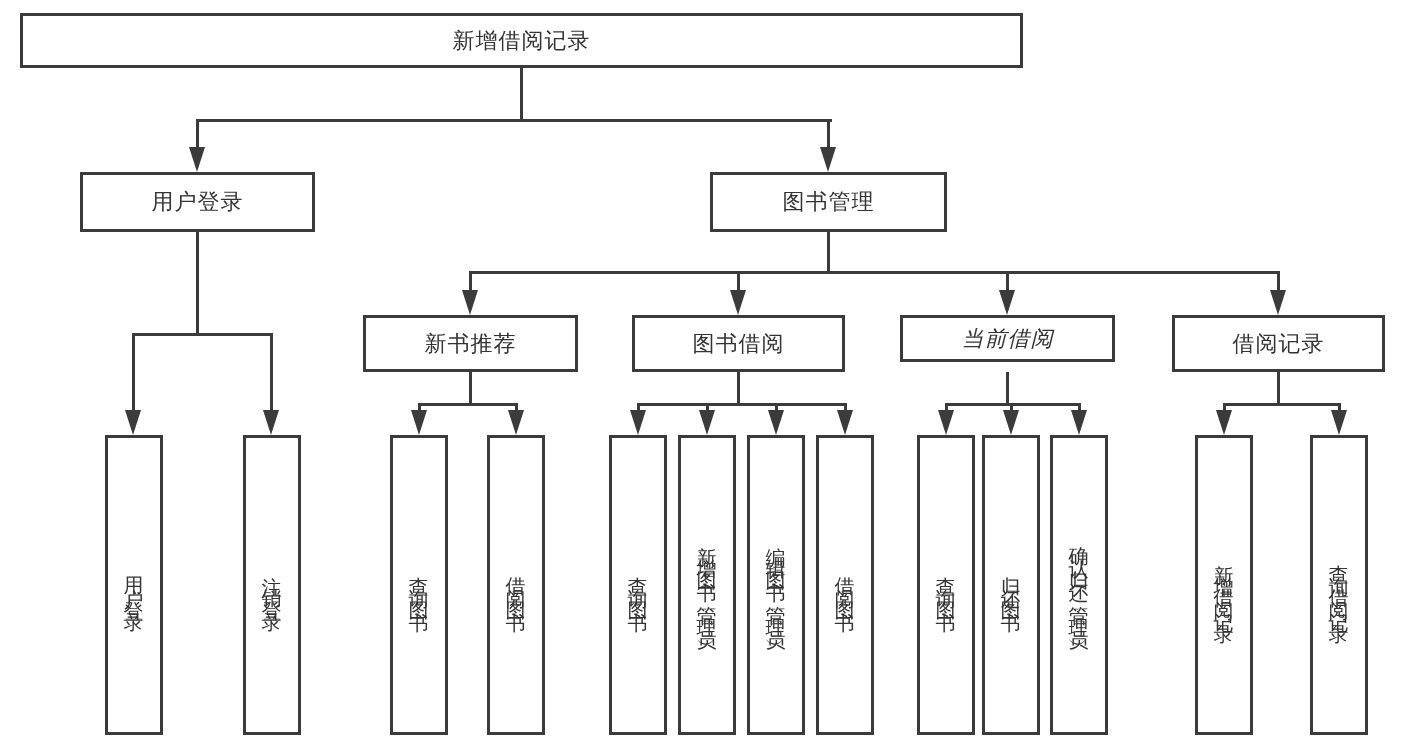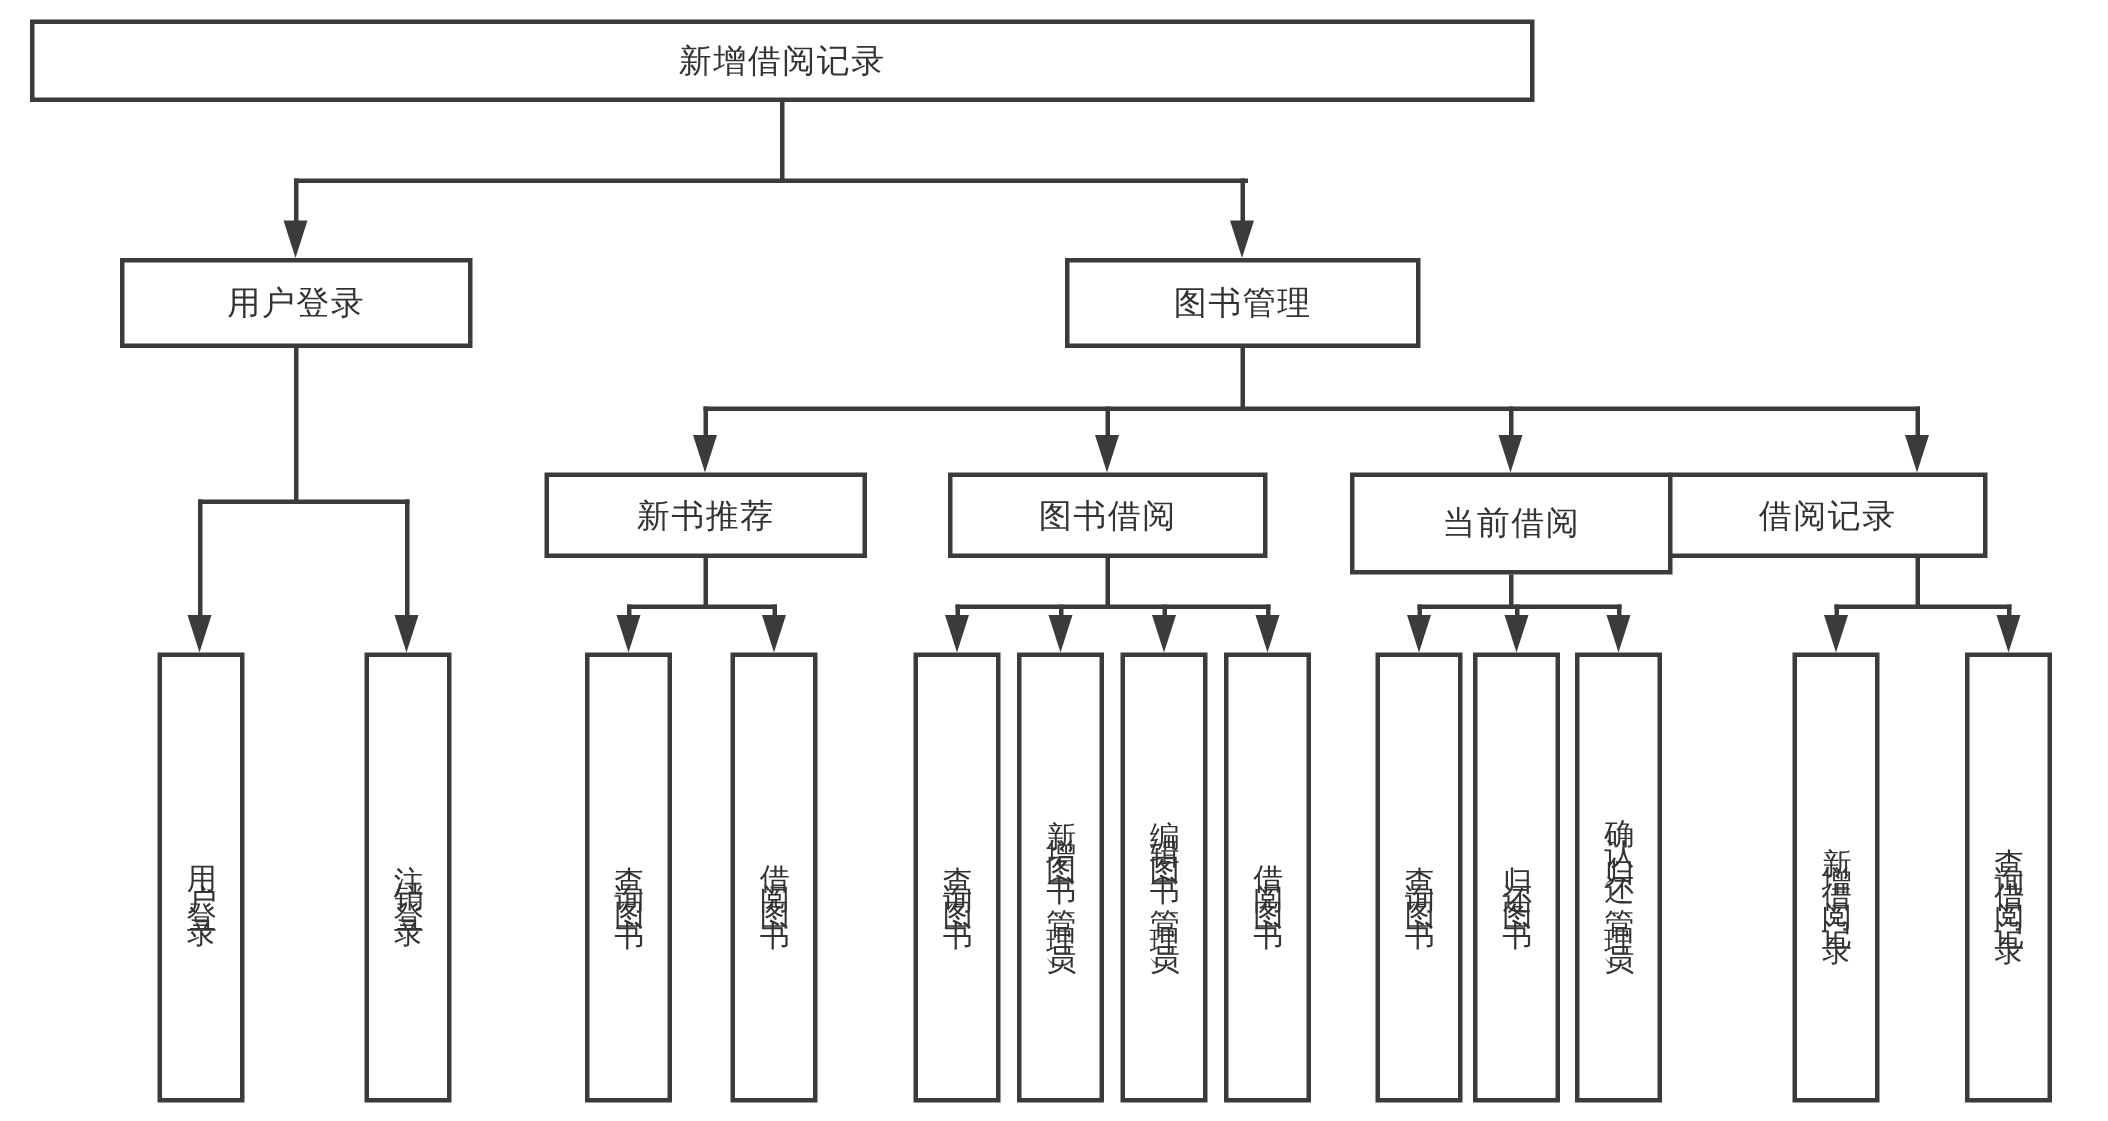--- a/index.html
+++ b/index.html
@@ -85,24 +85,24 @@
   <div class="box hbox" style="left:363px; top:315px; width:215px; height:57px;">
     <span class="lbl">新书推荐</span>
   </div>
 
   <div class="box hbox" style="left:710px; top:172px; width:237px; height:60px;">
     <span class="lbl">图书管理</span>
   </div>
   <div class="box hbox" style="left:632px; top:315px; width:213px; height:57px;">
     <span class="lbl">图书借阅</span>
   </div>
-  <div class="box hbox" style="left:900px; top:315px; width:215px; height:68px;">
+  <div class="box hbox" style="left:900px; top:315px; width:215px; height:47px;font-style:italic;">
     <span class="lbl">当前借阅</span>
   </div>
-  <div class="box hbox" style="left:1112px; top:315px; width:213px; height:57px;">
+  <div class="box hbox" style="left:1172px; top:315px; width:213px; height:57px;">
     <span class="lbl">借阅记录</span>
   </div>
 
   <div class="box vbox" style="left:105px;">
     <span class="vlbl">用户登录</span>
   </div>
   <div class="box vbox" style="left:243px;">
     <span class="vlbl">注销登录</span>
   </div>
 

